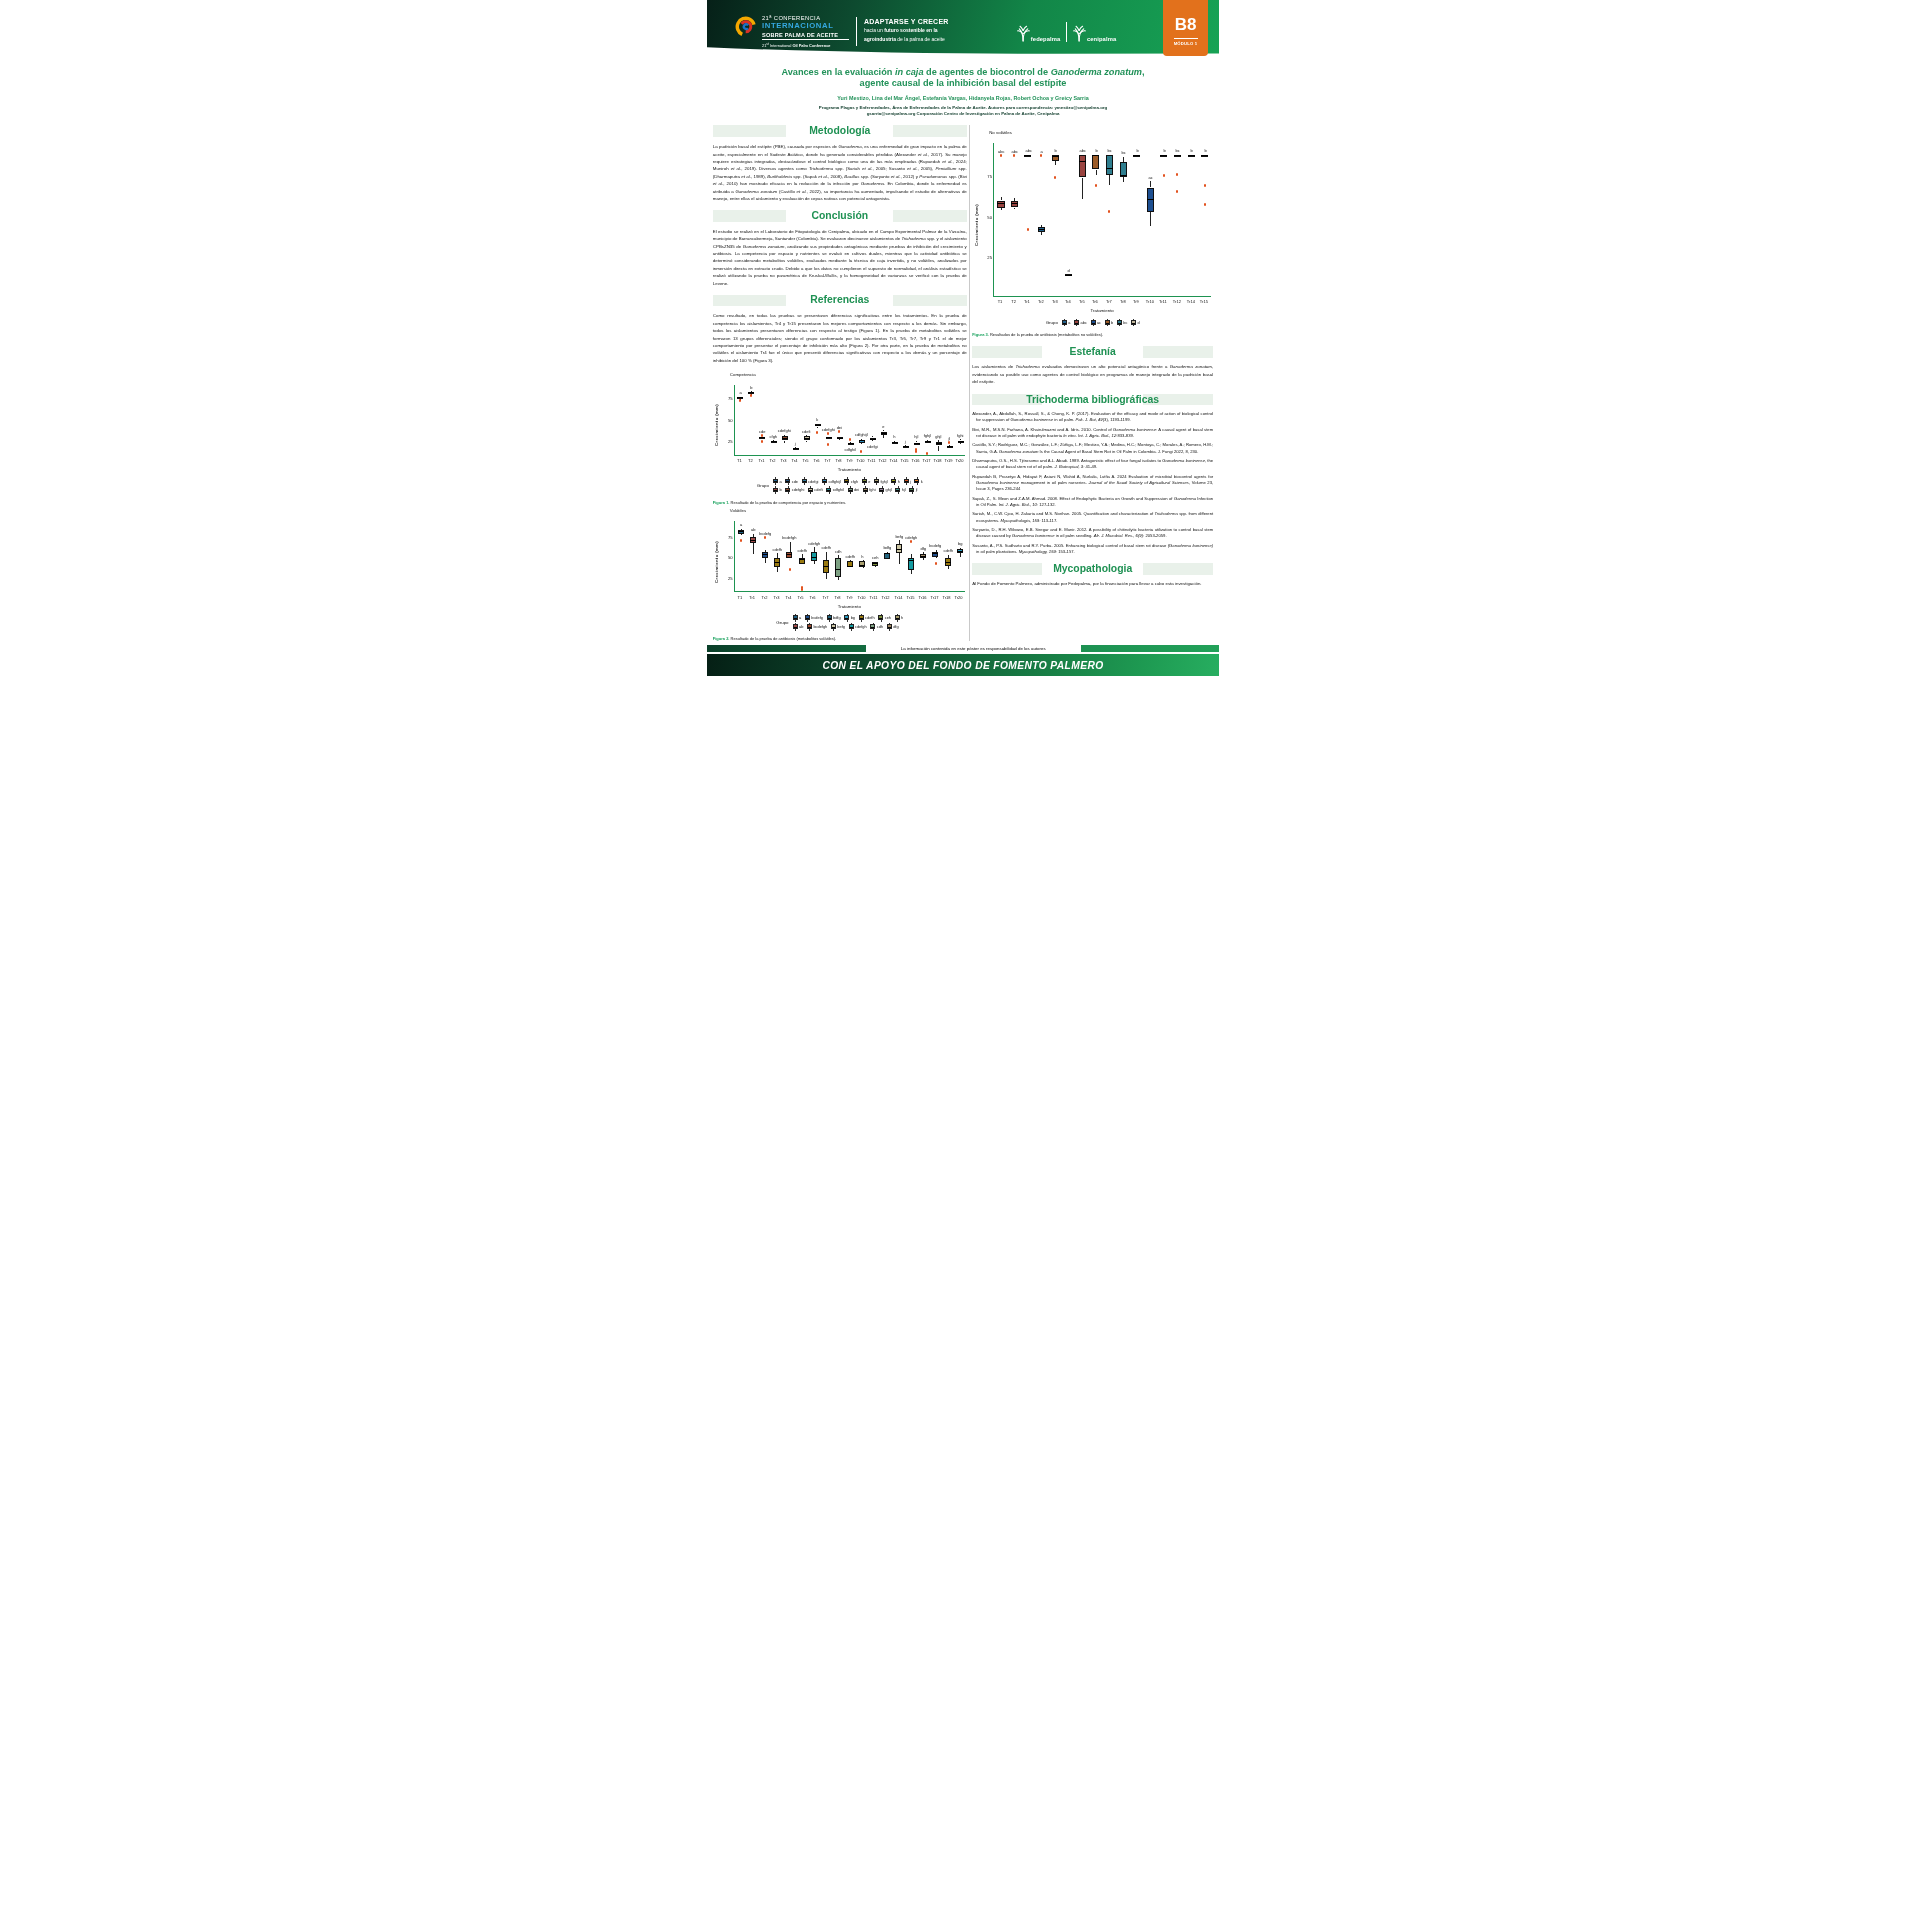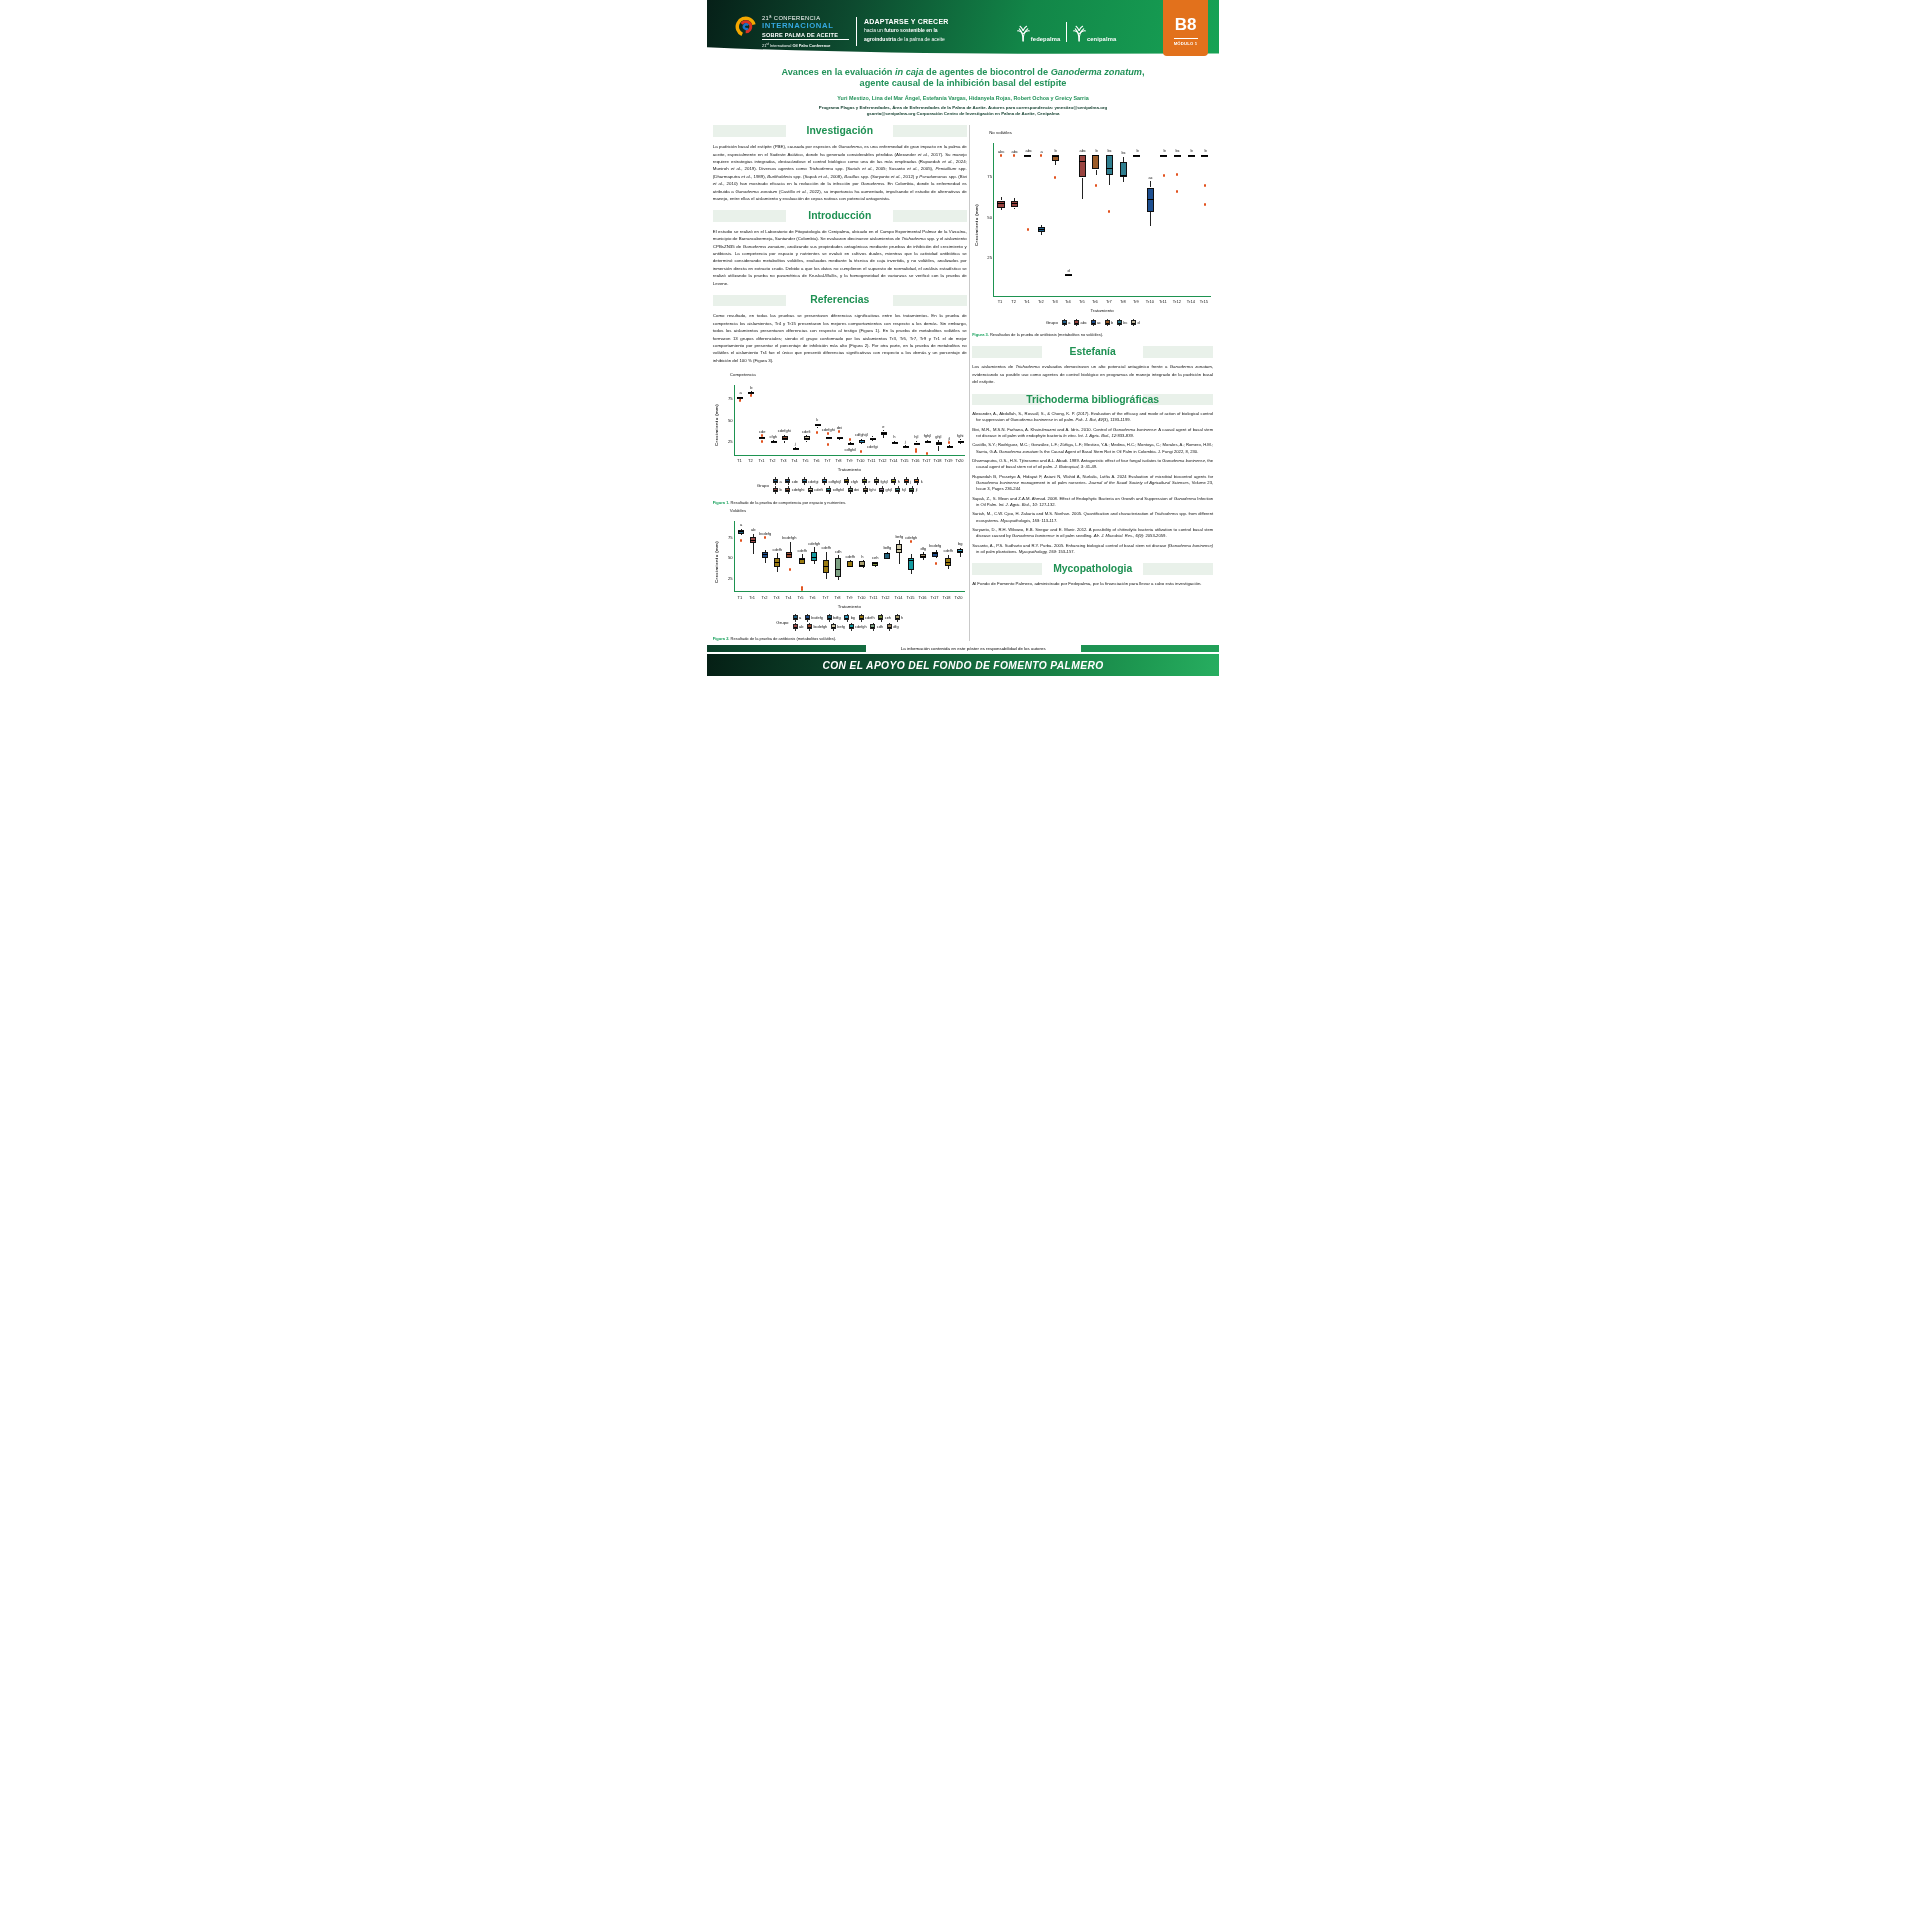--- a/index.html
+++ b/index.html
@@ -159,27 +159,27 @@
     </h1>
     <div class="authors">Yuri Mestizo, Lina del Mar Ángel, Estefanía Vargas, Hidanyela Rojas, Robert Ochoa y Greicy Sarria</div>
     <div class="affiliation">Programa Plagas y Enfermedades, Área de Enfermedades de la Palma de Aceite. Autores para correspondencia: ymestizo@cenipalma.org<br>gsarria@cenipalma.org Corporación Centro de Investigación en Palma de Aceite, Cenipalma</div>
   </section>
 
   <div class="columns">
 
     <div class="col-left">
       <div class="band">
         <div class="band-white"></div>
-        <h2>Investigación</h2>
+        <h2>Metodología</h2>
       </div>
       <p class="body-text">La pudrición basal del estípite (PBE), causada por especies de <i>Ganoderma</i>, es una enfermedad de gran impacto en la palma de aceite, especialmente en el Sudeste Asiático, donde ha generado considerables pérdidas (Alexander <i>et al.</i>, 2017). Su manejo requiere estrategias integradas, destacándose el control biológico como una de las más empleadas (Rupaedah <i>et al.</i>, 2024; Muniroh <i>et al.</i>, 2019). Diversos agentes como <i>Trichoderma</i> spp. (Sariah <i>et al.</i>, 2005; Susanto <i>et al.</i>, 2005), <i>Penicillium</i> spp. (Dharmaputra <i>et al.</i>, 1989), <i>Burkholderia</i> spp. (Sapak <i>et al.</i>, 2008), <i>Bacillus</i> spp. (Suryanto <i>et al.</i>, 2012) y <i>Pseudomonas</i> spp. (Bivi <i>et al.</i>, 2010) han mostrado eficacia en la reducción de la infección por <i>Ganoderma</i>. En Colombia, donde la enfermedad es atribuida a <i>Ganoderma zonatum</i> (Castillo <i>et al.</i>, 2022), su importancia ha aumentado, impulsando el estudio de alternativas de manejo, entre ellas el aislamiento y evaluación de cepas nativas con potencial antagonista.</p>
 
       <div class="band">
         <div class="band-white"></div>
-        <h2>Introducción</h2>
+        <h2>Conclusión</h2>
       </div>
       <p class="body-text">El estudio se realizó en el Laboratorio de Fitopatología de Cenipalma, ubicado en el Campo Experimental Palmar de la Vizcaína, municipio de Barrancabermeja, Santander (Colombia). Se evaluaron diecinueve aislamientos de <i>Trichoderma</i> spp. y el aislamiento CPBsZN35 de <i>Ganoderma zonatum</i>, analizando sus propiedades antagónicas mediante pruebas de inhibición del crecimiento y antibiosis. La competencia por espacio y nutrientes se evaluó en cultivos duales, mientras que la actividad antibiótica se determinó considerando metabolitos volátiles, evaluados mediante la técnica de caja invertida, y no volátiles, analizados por inmersión directa en extracto crudo. Debido a que los datos no cumplieron el supuesto de normalidad, el análisis estadístico se realizó utilizando la prueba no paramétrica de Kruskal-Wallis, y la homogeneidad de varianzas se verificó con la prueba de Levene.</p>
 
       <div class="band">
         <div class="band-white"></div>
         <h2>Referencias</h2>
       </div>
       <p class="body-text">Como resultado, en todas las pruebas se presentaron diferencias significativas entre los tratamientos. En la prueba de competencia los aislamientos, Tr4 y Tr15 presentaron los mejores comportamientos con respecto a los demás. Sin embargo, todos los aislamientos presentaron diferencias con respecto al testigo (Figura 1). En la prueba de metabolitos volátiles se formaron 13 grupos diferenciales; siendo el grupo conformado por los aislamientos Tr3, Tr5, Tr7, Tr9 y Tr1 el de mejor comportamiento por presentar el porcentaje de inhibición más alto (Figura 2). Por otra parte, en la prueba de metabolitos no volátiles el aislamiento Tr4 fue el único que presentó diferencias significativas con respecto a los demás y un porcentaje de inhibición del 100 % (Figura 3).</p>
 
       <section class="figure">

